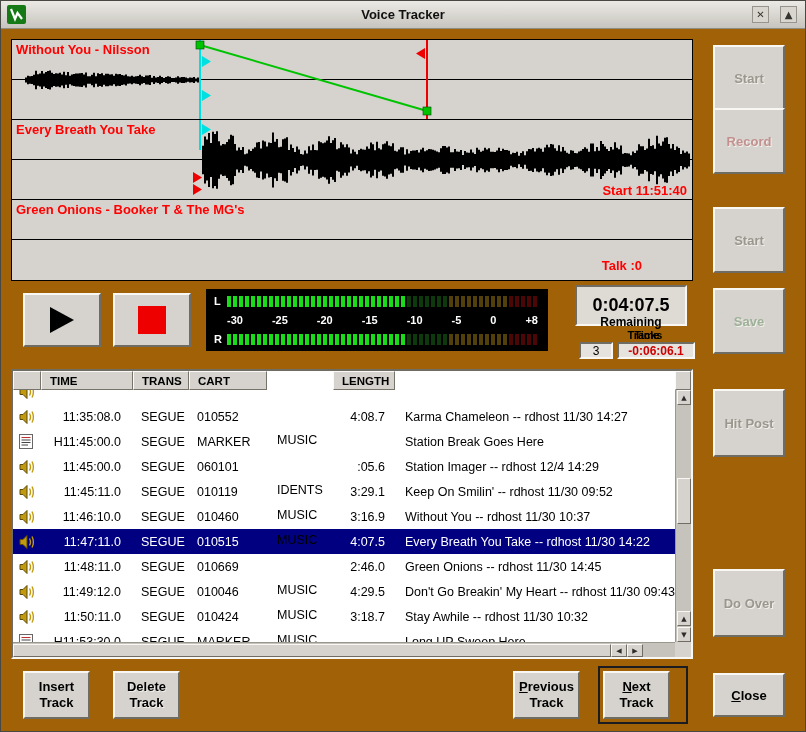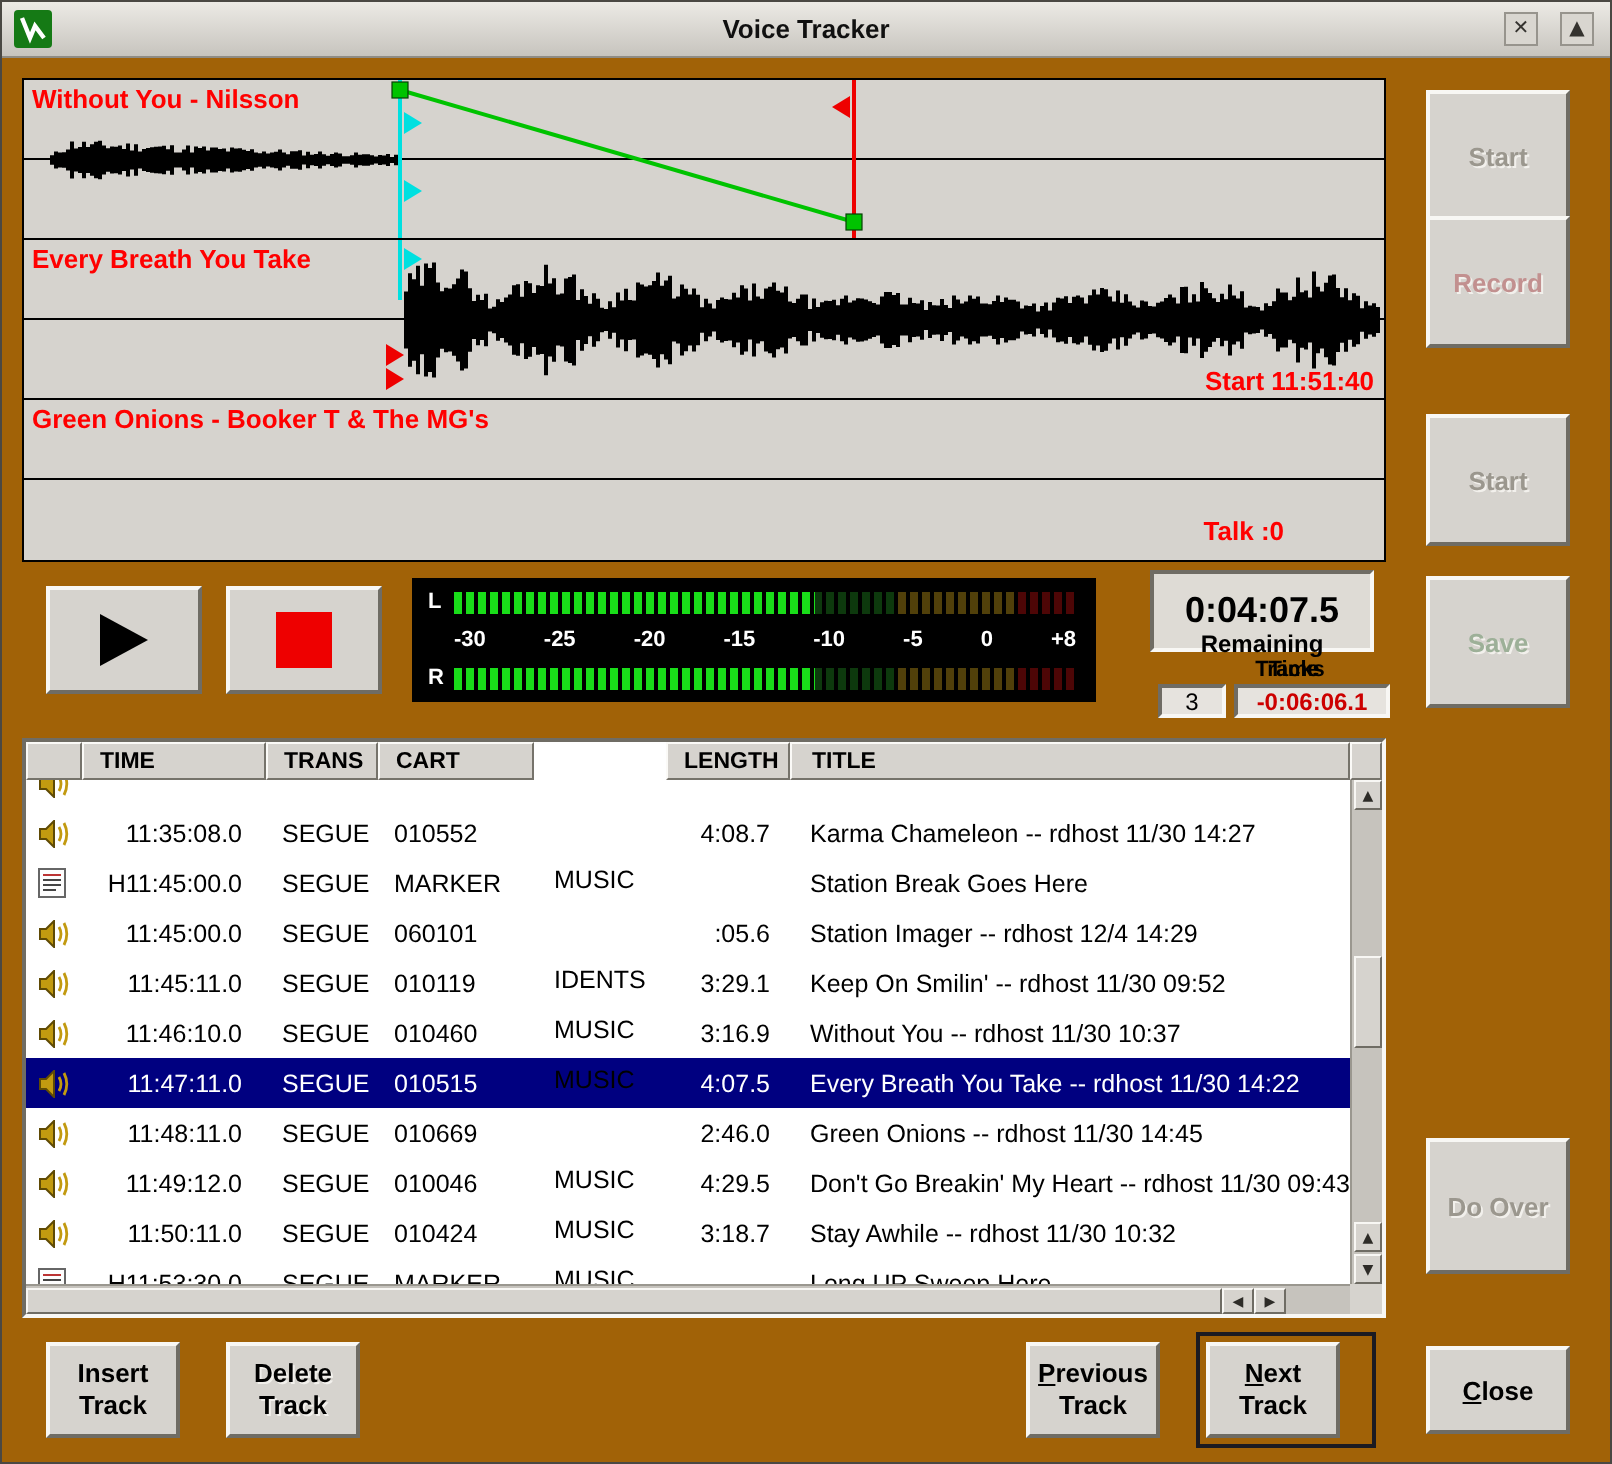--- a/index.html
+++ b/index.html
@@ -212,21 +212,20 @@
   <div class="mini time-box">-0:06:06.1</div>
 
   <div class="log">
     <div class="log-header">
       <div class="hcell c-icon"></div>
       <div class="hcell c-time">TIME</div>
       <div class="hcell c-trans">TRANS</div>
       <div class="hcell c-cart">CART</div>
       <div class="hcell c-group">GROUP</div>
       <div class="hcell c-length">LENGTH</div>
-      <div class="hcell c-title">TITLE</div>
     </div>
     <div class="hcap"></div>
 
     <div class="log-rows">
         <div class="log-row">
           <div class="cell c-icon">
             <svg width="16" height="14" viewBox="0 0 16 14">
               <polygon points="1,4.5 4,4.5 8,0.5 8,13.5 4,9.5 1,9.5" fill="#c29a10" stroke="#5f4a05" stroke-width="1"></polygon>
               <path d="M10.5 3.5 Q12.5 7 10.5 10.5 M13 1.5 Q15.8 7 13 12.5" stroke="#c29a10" stroke-width="1.4" fill="none"></path>
             </svg>
@@ -397,20 +396,21 @@
       <div class="sarrow ha-l">◀</div>
       <div class="sarrow ha-r">▶</div>
     </div>
     <div class="corner"></div>
   </div>
 
   <button class="btn side s1 txt-disabled">Start</button>
   <button class="btn side s2 txt-record">Record</button>
   <button class="btn side s3 txt-disabled">Start</button>
   <button class="btn side s4 txt-save">Save</button>
+  <button class="btn side s5 txt-disabled">Hit Post</button>
   <button class="btn side s6 txt-disabled">Do Over</button>
 
   <button class="btn bottom-btn b-insert">
     <span>Insert</span>
     <span>Track</span>
   </button>
   <button class="btn bottom-btn b-delete txt-disabled">
     <span>Delete</span>
     <span>Track</span>
   </button>

